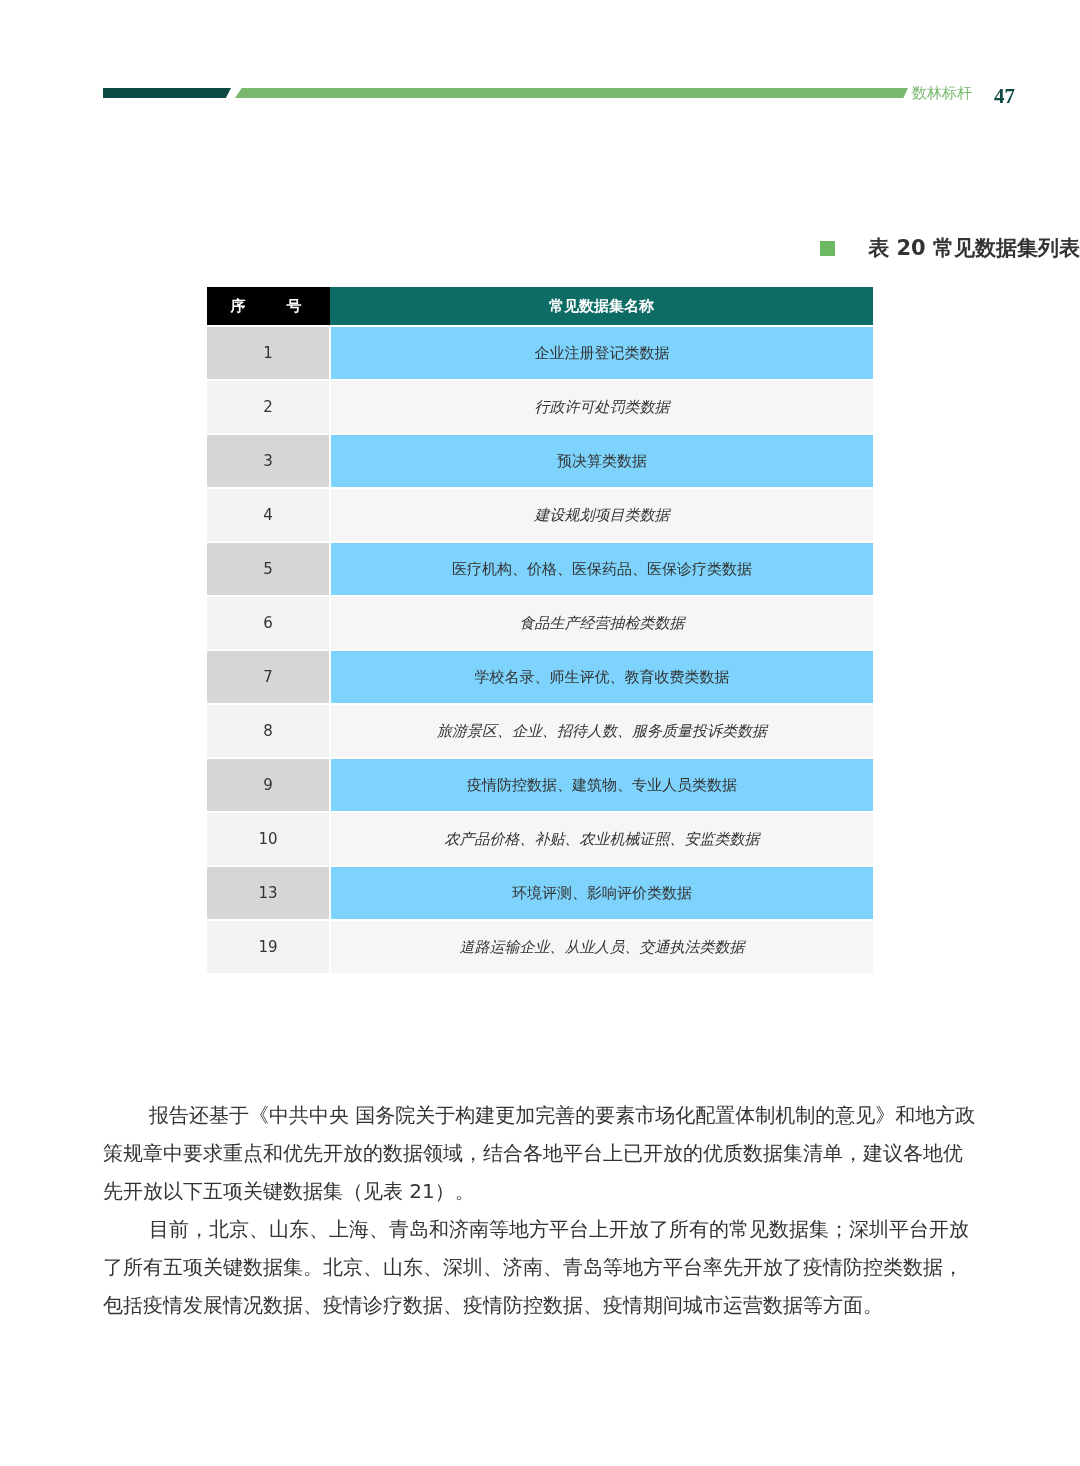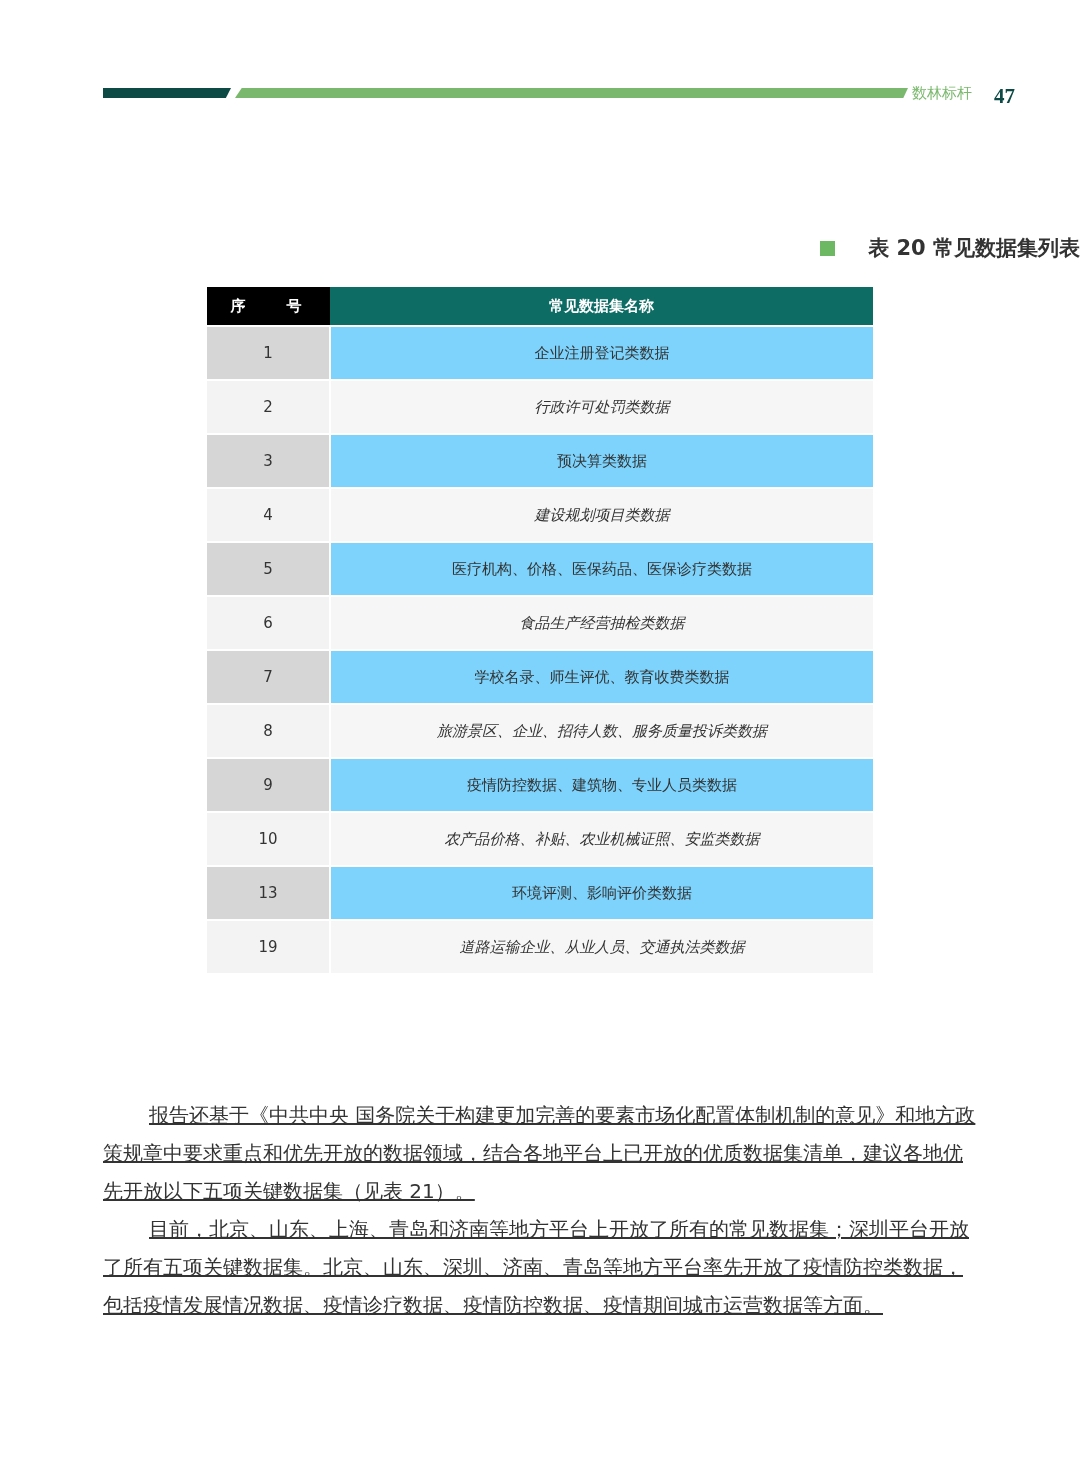--- a/index.html
+++ b/index.html
@@ -15,21 +15,21 @@
   table { position:absolute; top:287px; left:207px; width:666px; border-collapse:collapse; font-size:15px; }
   th { height:36px; color:#fff; font-size:15px; font-weight:bold; }
   th.num { background:#000000; width:108px; letter-spacing:18px; padding-left:14px; }
   th.name { background:#0d6c64;margin-top:8px; }
   td { height:50px; text-align:center; color:#333; border-top:2px solid #fff; }
   td.num { width:108px; border-right:2px solid #fff; }
   tr.odd td.num { background:#d6d6d6; }
   tr.odd td.name { background:#7dd3fc; }
   tr.even td.num { background:#f3f3f3; }
   tr.even td.name { background:#f6f6f6;font-style:italic; }
-  .para { position:absolute; left:103px; width:876px; font-size:20px; line-height:38px; color:#333; text-indent:46px;text-decoration:underline; }
+  .para { position:absolute; left:103px; width:876px; font-size:20px; line-height:38px; color:#333; text-indent:46px; }
 </style>
 </head>
 <body>
 
 <div class="header-bar">
   <div class="bar-dark"></div>
   <div class="bar-green"></div>
 </div>
 <div class="header-brand">数林标杆</div>
 <div class="header-page">47</div>

